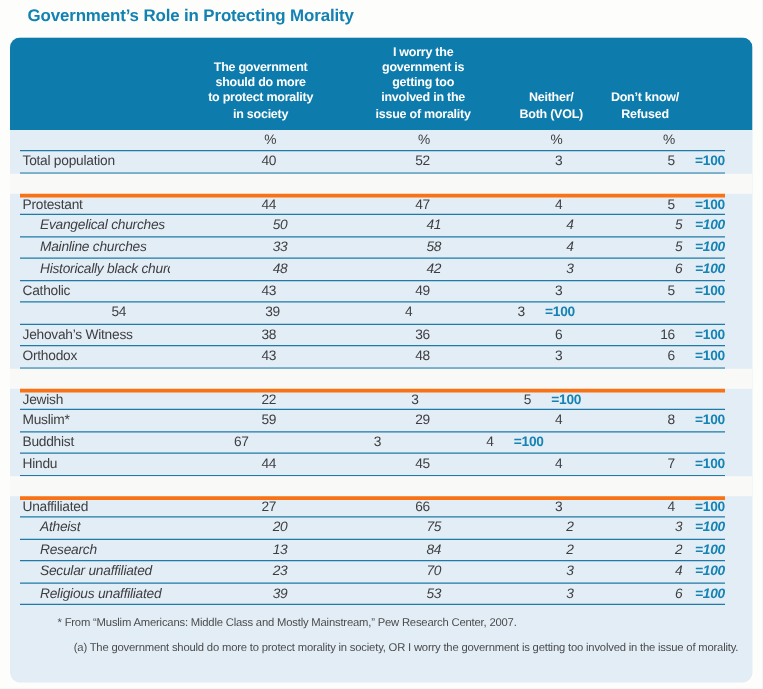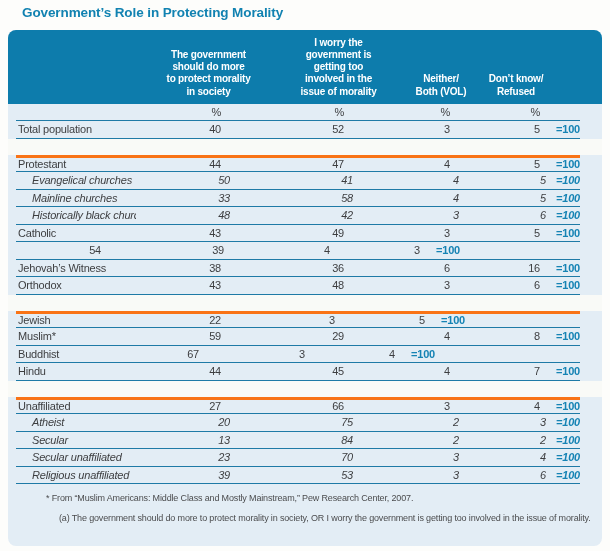--- a/index.html
+++ b/index.html
@@ -224,21 +224,21 @@
       </div>
       <div class="row sub">
         <div class="cell lab">Atheist</div>
         <div class="cell val c2">20</div>
         <div class="cell val c3">75</div>
         <div class="cell val c4">2</div>
         <div class="cell val c5">3</div>
         <div class="cell tot">=100</div>
       </div>
       <div class="row sub">
-        <div class="cell lab">Secular</div>
+        <div class="cell lab">Research</div>
         <div class="cell val c2">13</div>
         <div class="cell val c3">84</div>
         <div class="cell val c4">2</div>
         <div class="cell val c5">2</div>
         <div class="cell tot">=100</div>
       </div>
       <div class="row sub">
         <div class="cell lab">Secular unaffiliated</div>
         <div class="cell val c2">23</div>
         <div class="cell val c3">70</div>

